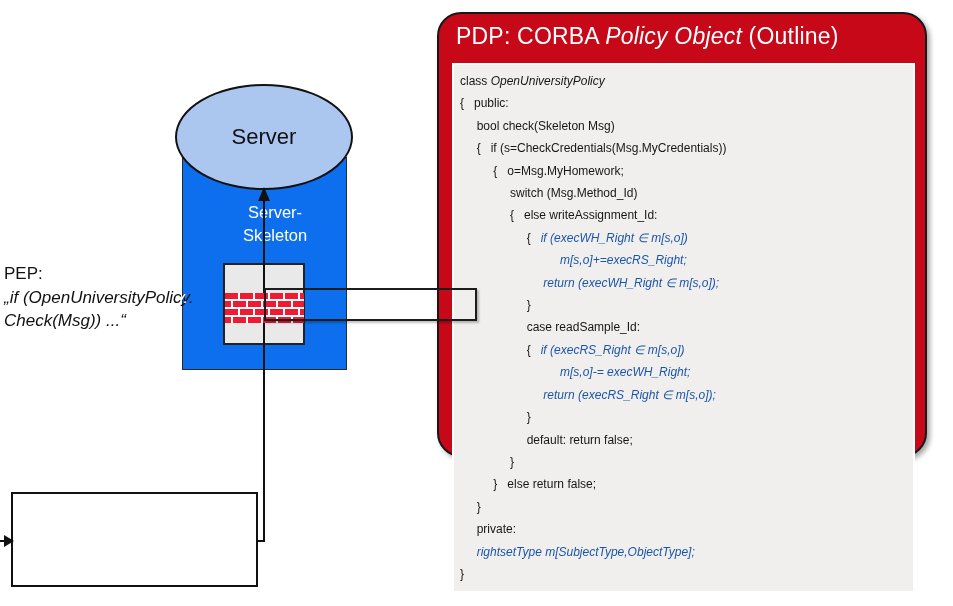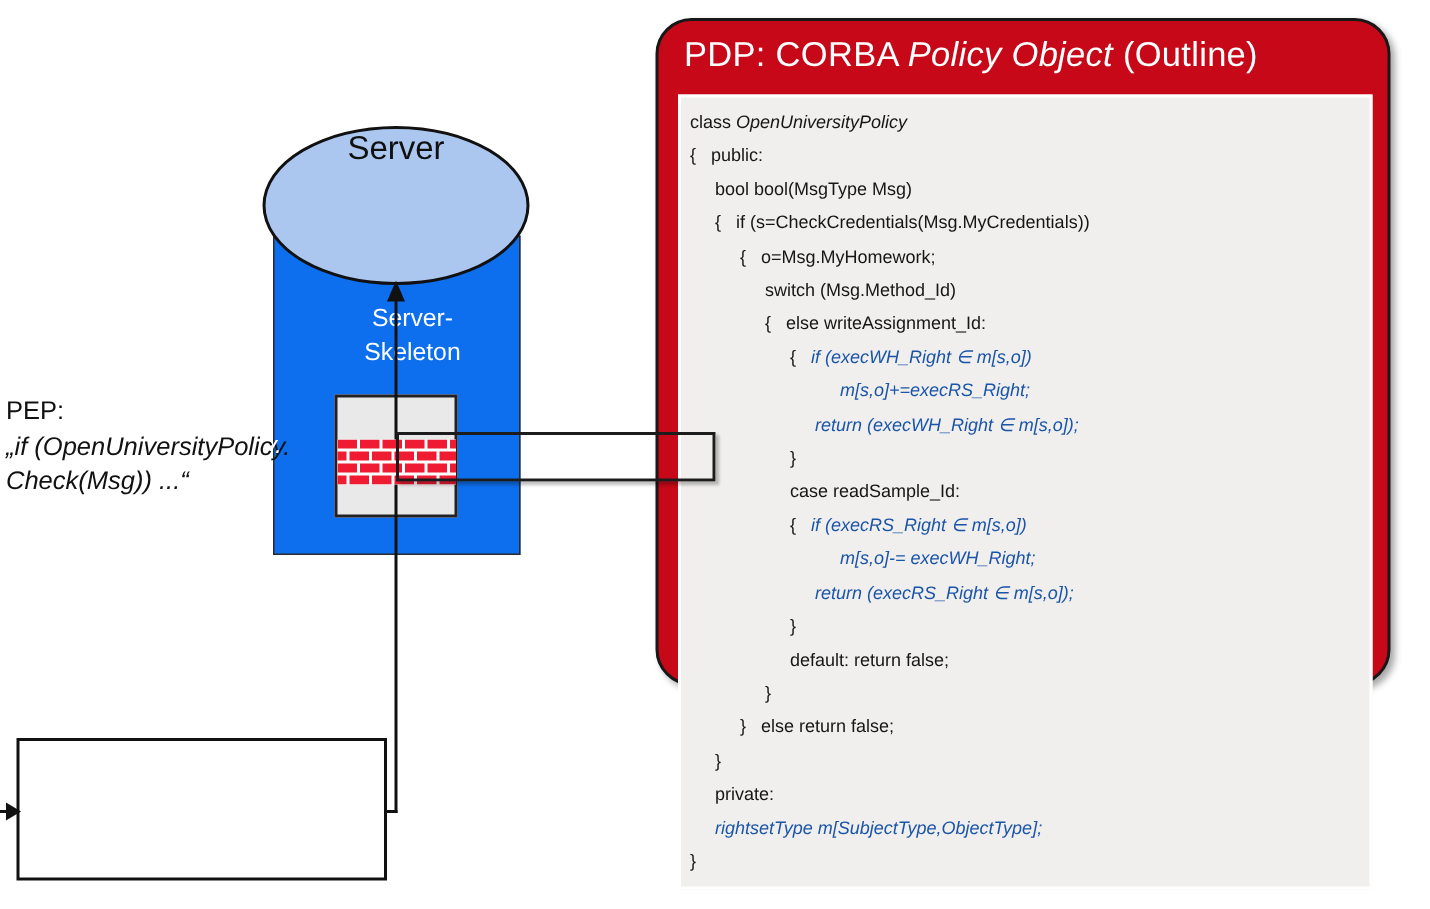--- a/index.html
+++ b/index.html
@@ -20,21 +20,21 @@
   .seg-i{font-style:italic;}
   .seg-b{font-style:italic;color:var(--code-blue);text-align:center;}
 
   
   .skeleton-box{position:absolute;left:182px;top:157px;width:165px;height:213px;
     background:var(--skeleton-blue);border:1px solid #2b2b2b;box-sizing:border-box;z-index:2;}
   .skeleton-label{position:absolute;left:182px;top:201px;width:186px;text-align:center;
     color:#ffffff;font-size:16.5px;line-height:23px;z-index:7;}
   .server-ellipse{position:absolute;left:175px;top:84px;width:178px;height:106px;
     background:var(--server-fill);border:2px solid #111;border-radius:50%;
-    box-sizing:border-box;display:flex;align-items:flex-start;justify-content:center;z-index:6;}
+    box-sizing:border-box;display:flex;align-items:center;justify-content:center;z-index:6;}
   .server-label{font-size:22px;color:#101010;}
 
   
   .pep-filter-box{position:absolute;left:223px;top:263px;width:82px;height:82px;
     background:#e9e9e9;border:2px solid #222;box-sizing:border-box;z-index:10;}
   .brick-wall{position:absolute;left:225px;top:293px;width:79px;height:30px;
     background:#ffffff;overflow:hidden;z-index:12;}
   .brick-row{display:flex;gap:2px;height:6px;margin-bottom:2px;}
   .brick-row.off{margin-left:-7px;}
   .brick{flex:0 0 auto;width:13px;height:6px;background:var(--brick-red);}
@@ -117,21 +117,21 @@
         <div class="brick"></div>
         <div class="brick"></div>
       </div>
     </div>
 
   <div class="pdp-panel">
     <div class="pdp-title"><span class="seg-p">PDP: CORBA </span><span class="seg-i">Policy Object</span><span class="seg-p"> (Outline)</span></div>
     <div class="code-panel">
         <div class="code-line"><span class="seg-p">class </span><span class="seg-i">OpenUniversityPolicy</span></div>
         <div class="code-line"><span class="seg-p">{   public:</span></div>
-        <div class="code-line"><span class="seg-p">     bool bool(MsgType Msg)</span></div>
+        <div class="code-line"><span class="seg-p">     bool check(Skeleton Msg)</span></div>
         <div class="code-line"><span class="seg-p">     {   if (s=CheckCredentials(Msg.MyCredentials))</span></div>
         <div class="code-line"><span class="seg-p">          {   o=Msg.MyHomework;</span></div>
         <div class="code-line"><span class="seg-p">               switch (Msg.Method_Id)</span></div>
         <div class="code-line"><span class="seg-p">               {   else writeAssignment_Id:</span></div>
         <div class="code-line"><span class="seg-p">                    {   </span><span class="seg-b">if (execWH_Right ∈ m[s,o])</span></div>
         <div class="code-line"><span class="seg-b">                              m[s,o]+=execRS_Right;</span></div>
         <div class="code-line"><span class="seg-b">                         return (execWH_Right ∈ m[s,o]);</span></div>
         <div class="code-line"><span class="seg-p">                    }</span></div>
         <div class="code-line"><span class="seg-p">                    case readSample_Id:</span></div>
         <div class="code-line"><span class="seg-p">                    {   </span><span class="seg-b">if (execRS_Right ∈ m[s,o])</span></div>

